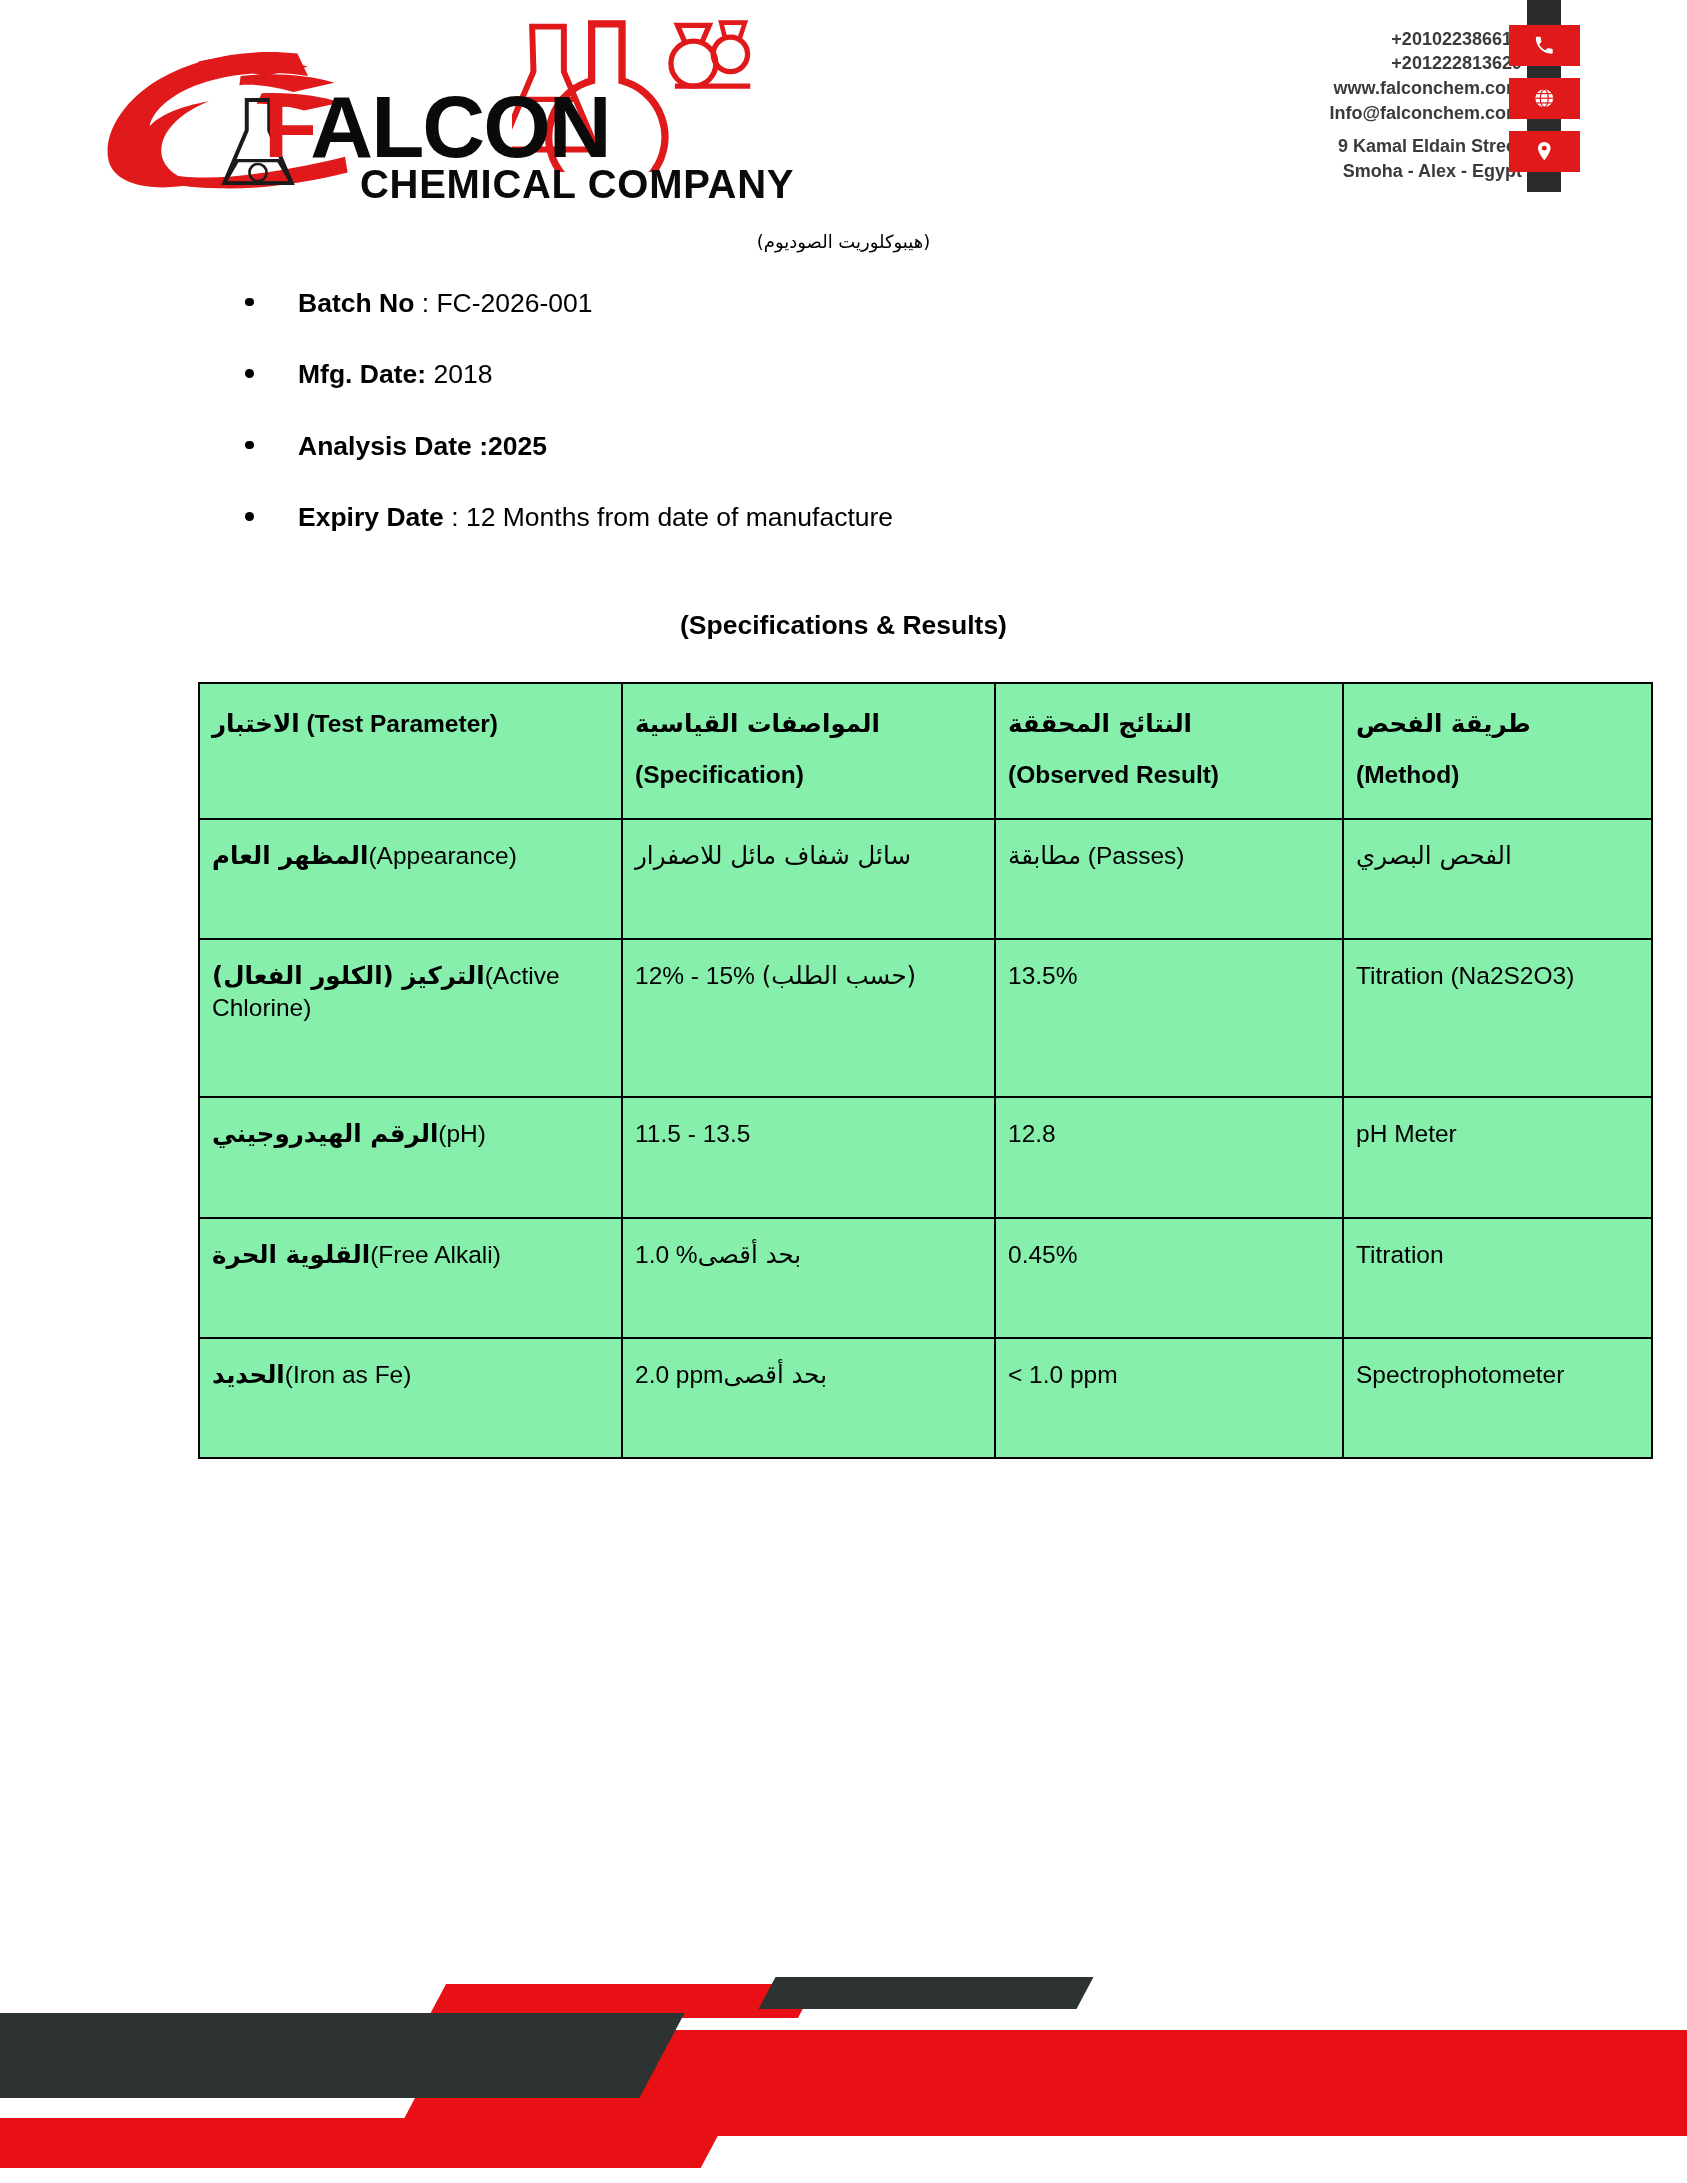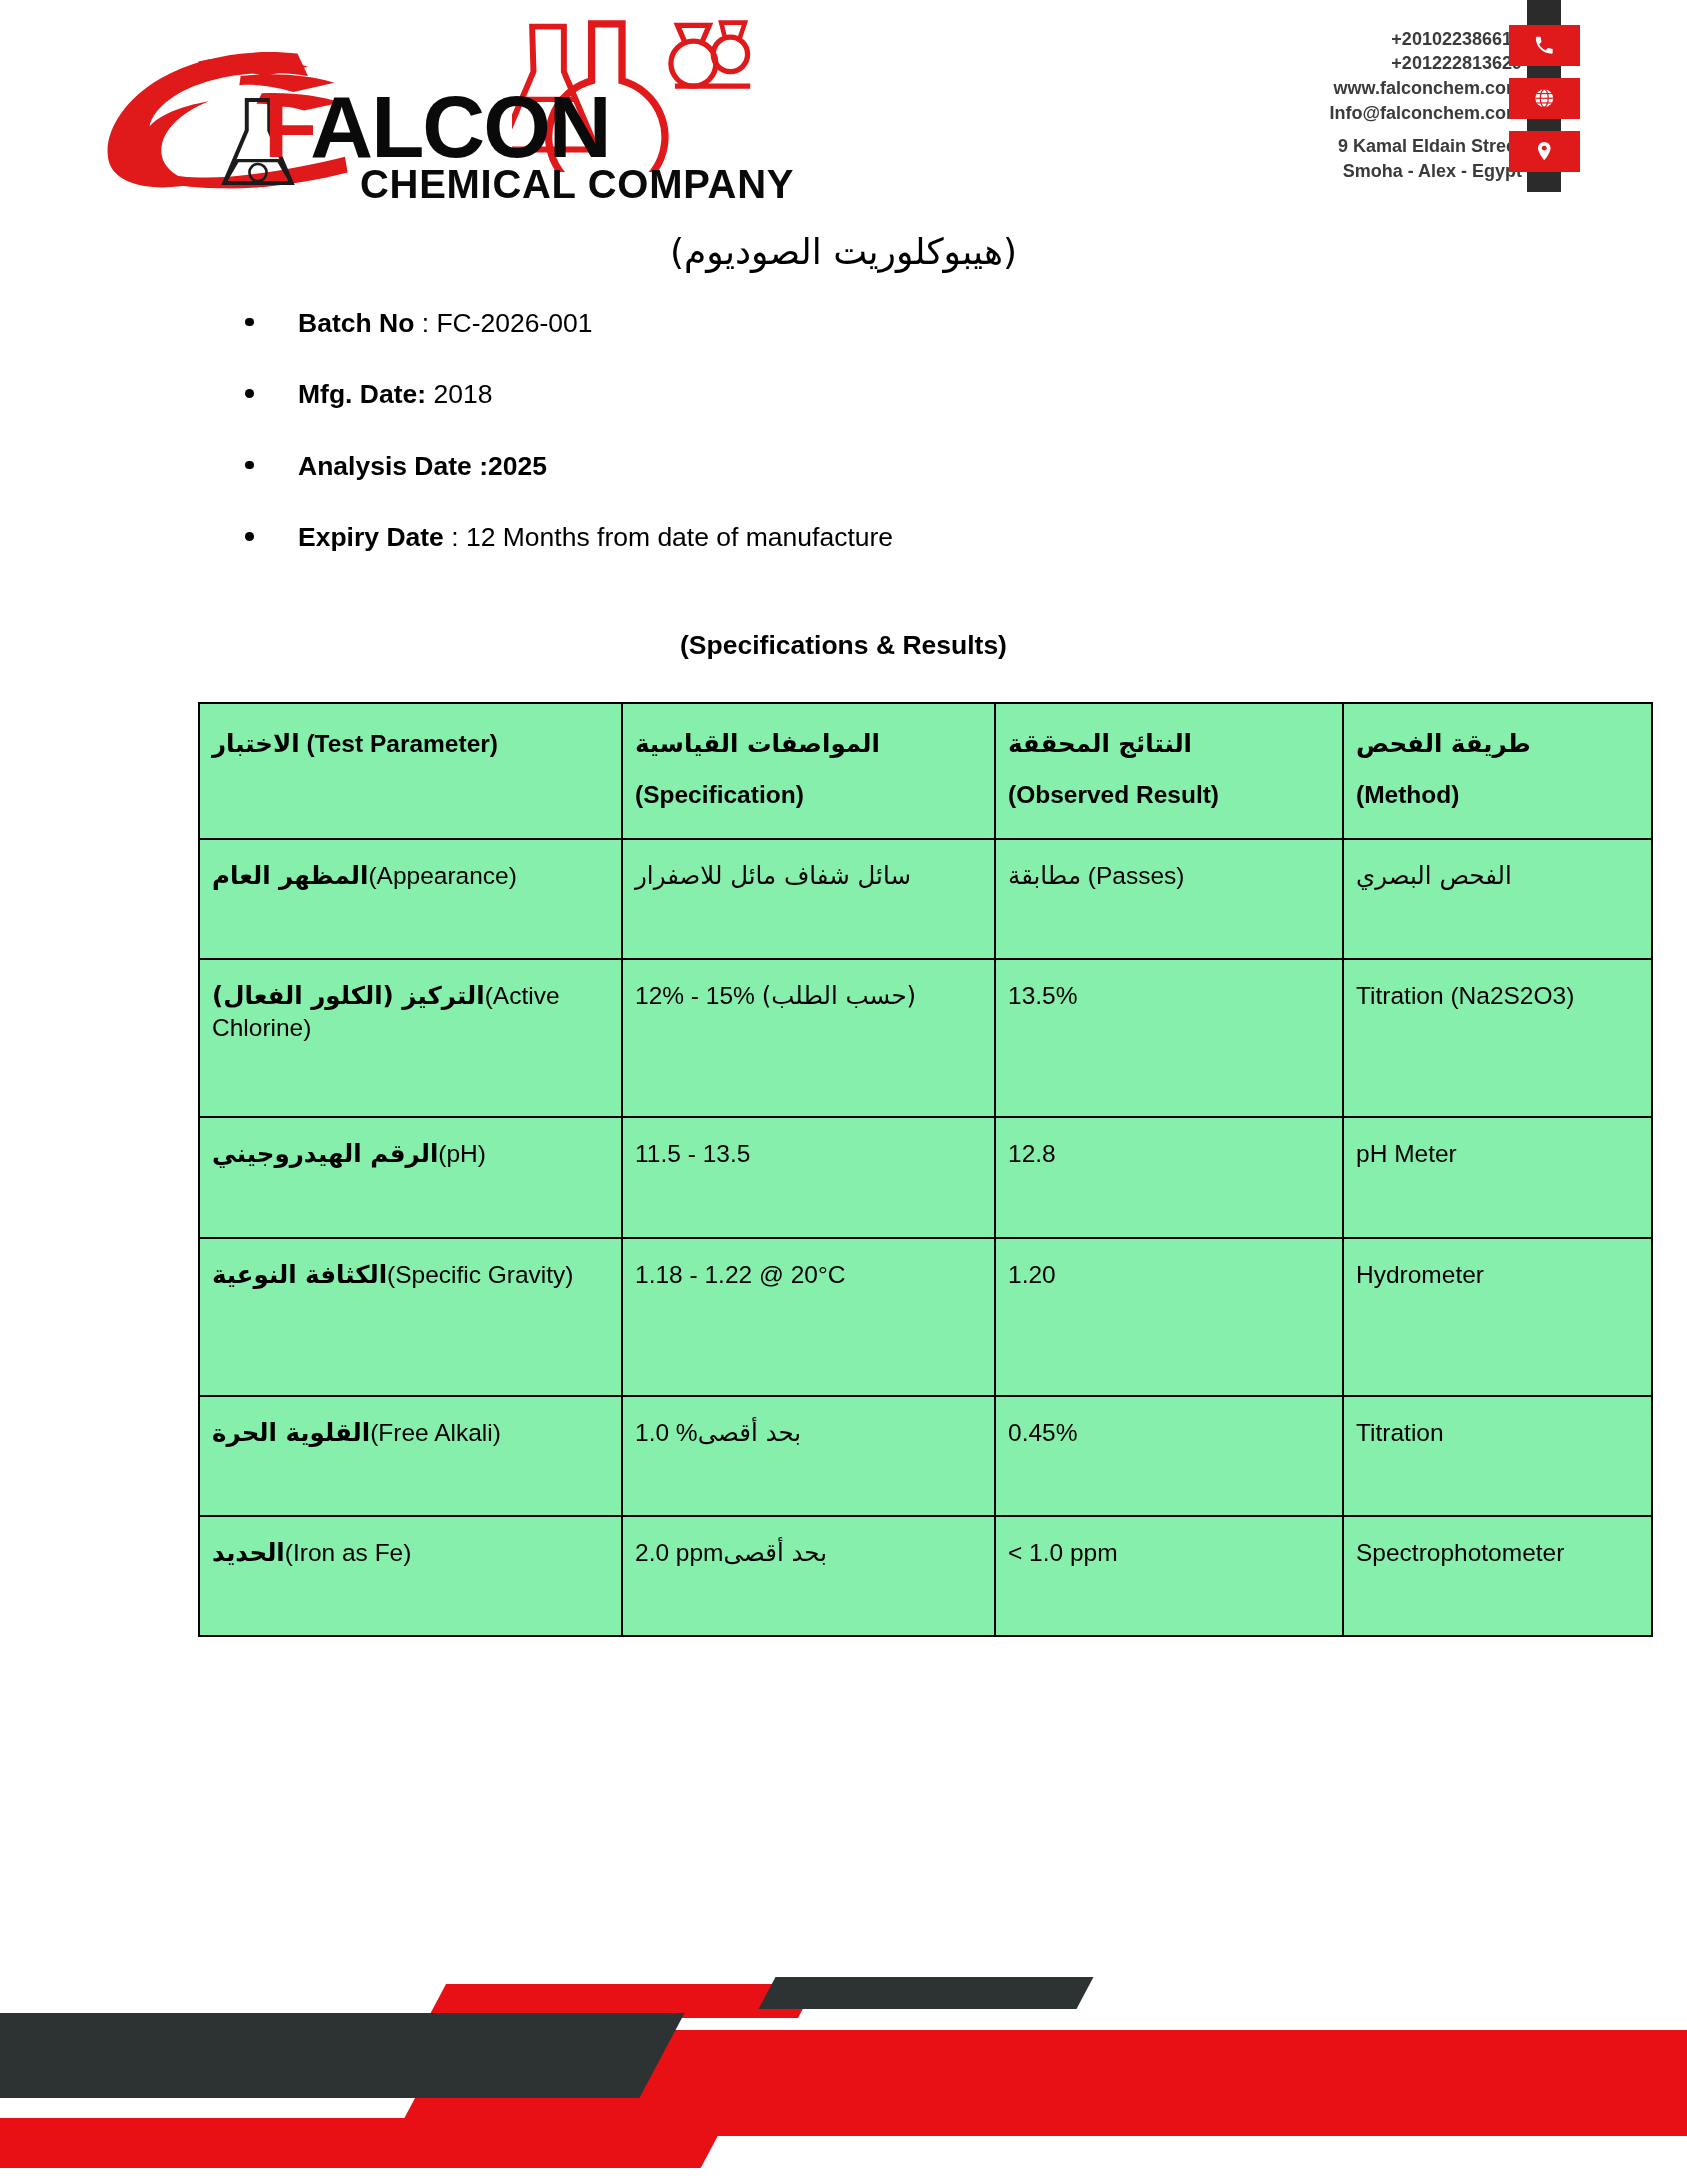--- a/index.html
+++ b/index.html
@@ -120,21 +120,21 @@
   #doc-body {
     position: absolute;
     top: 212px;
     left: 0;
     width: 1687px;
   }
 
   #product-title-ar {
     text-align: center;
     font-family: "DejaVu Sans", sans-serif;
-    font-size: 36px;
+    font-size: 18px;
     color: #000;
     margin: 18.5px 0 0 0;
     direction: rtl;
   }
 
   
   #info-list {
     margin: 38px 0 0 0;
     padding: 0;
     list-style: none;
@@ -409,26 +409,20 @@
           <td><span>12% - 15% </span><span class="ar-reg">(حسب الطلب)</span></td>
           <td><span>13.5%</span></td>
           <td><span>Titration (Na2S2O3)</span></td>
         </tr>
         <tr class="r-ph">
           <td><span class="ar">الرقم الهيدروجيني</span><span>(pH)</span></td>
           <td><span>11.5 - 13.5</span></td>
           <td><span>12.8</span></td>
           <td><span>pH Meter</span></td>
         </tr>
-        <tr class="r-sg">
-          <td><span class="ar">الكثافة النوعية</span><span>(Specific Gravity)</span></td>
-          <td><span>1.18 - 1.22 @ 20°C</span></td>
-          <td><span>1.20</span></td>
-          <td><span>Hydrometer</span></td>
-        </tr>
         <tr class="r-alkali">
           <td><span class="ar">القلوية الحرة</span><span>(Free Alkali)</span></td>
           <td><span>1.0 %</span><span class="ar-reg">بحد أقصى</span></td>
           <td><span>0.45%</span></td>
           <td><span>Titration</span></td>
         </tr>
         <tr class="r-iron">
           <td><span class="ar">الحديد</span><span>(Iron as Fe)</span></td>
           <td><span>2.0 ppm</span><span class="ar-reg">بحد أقصى</span></td>
           <td><span>&lt; 1.0 ppm</span></td>

